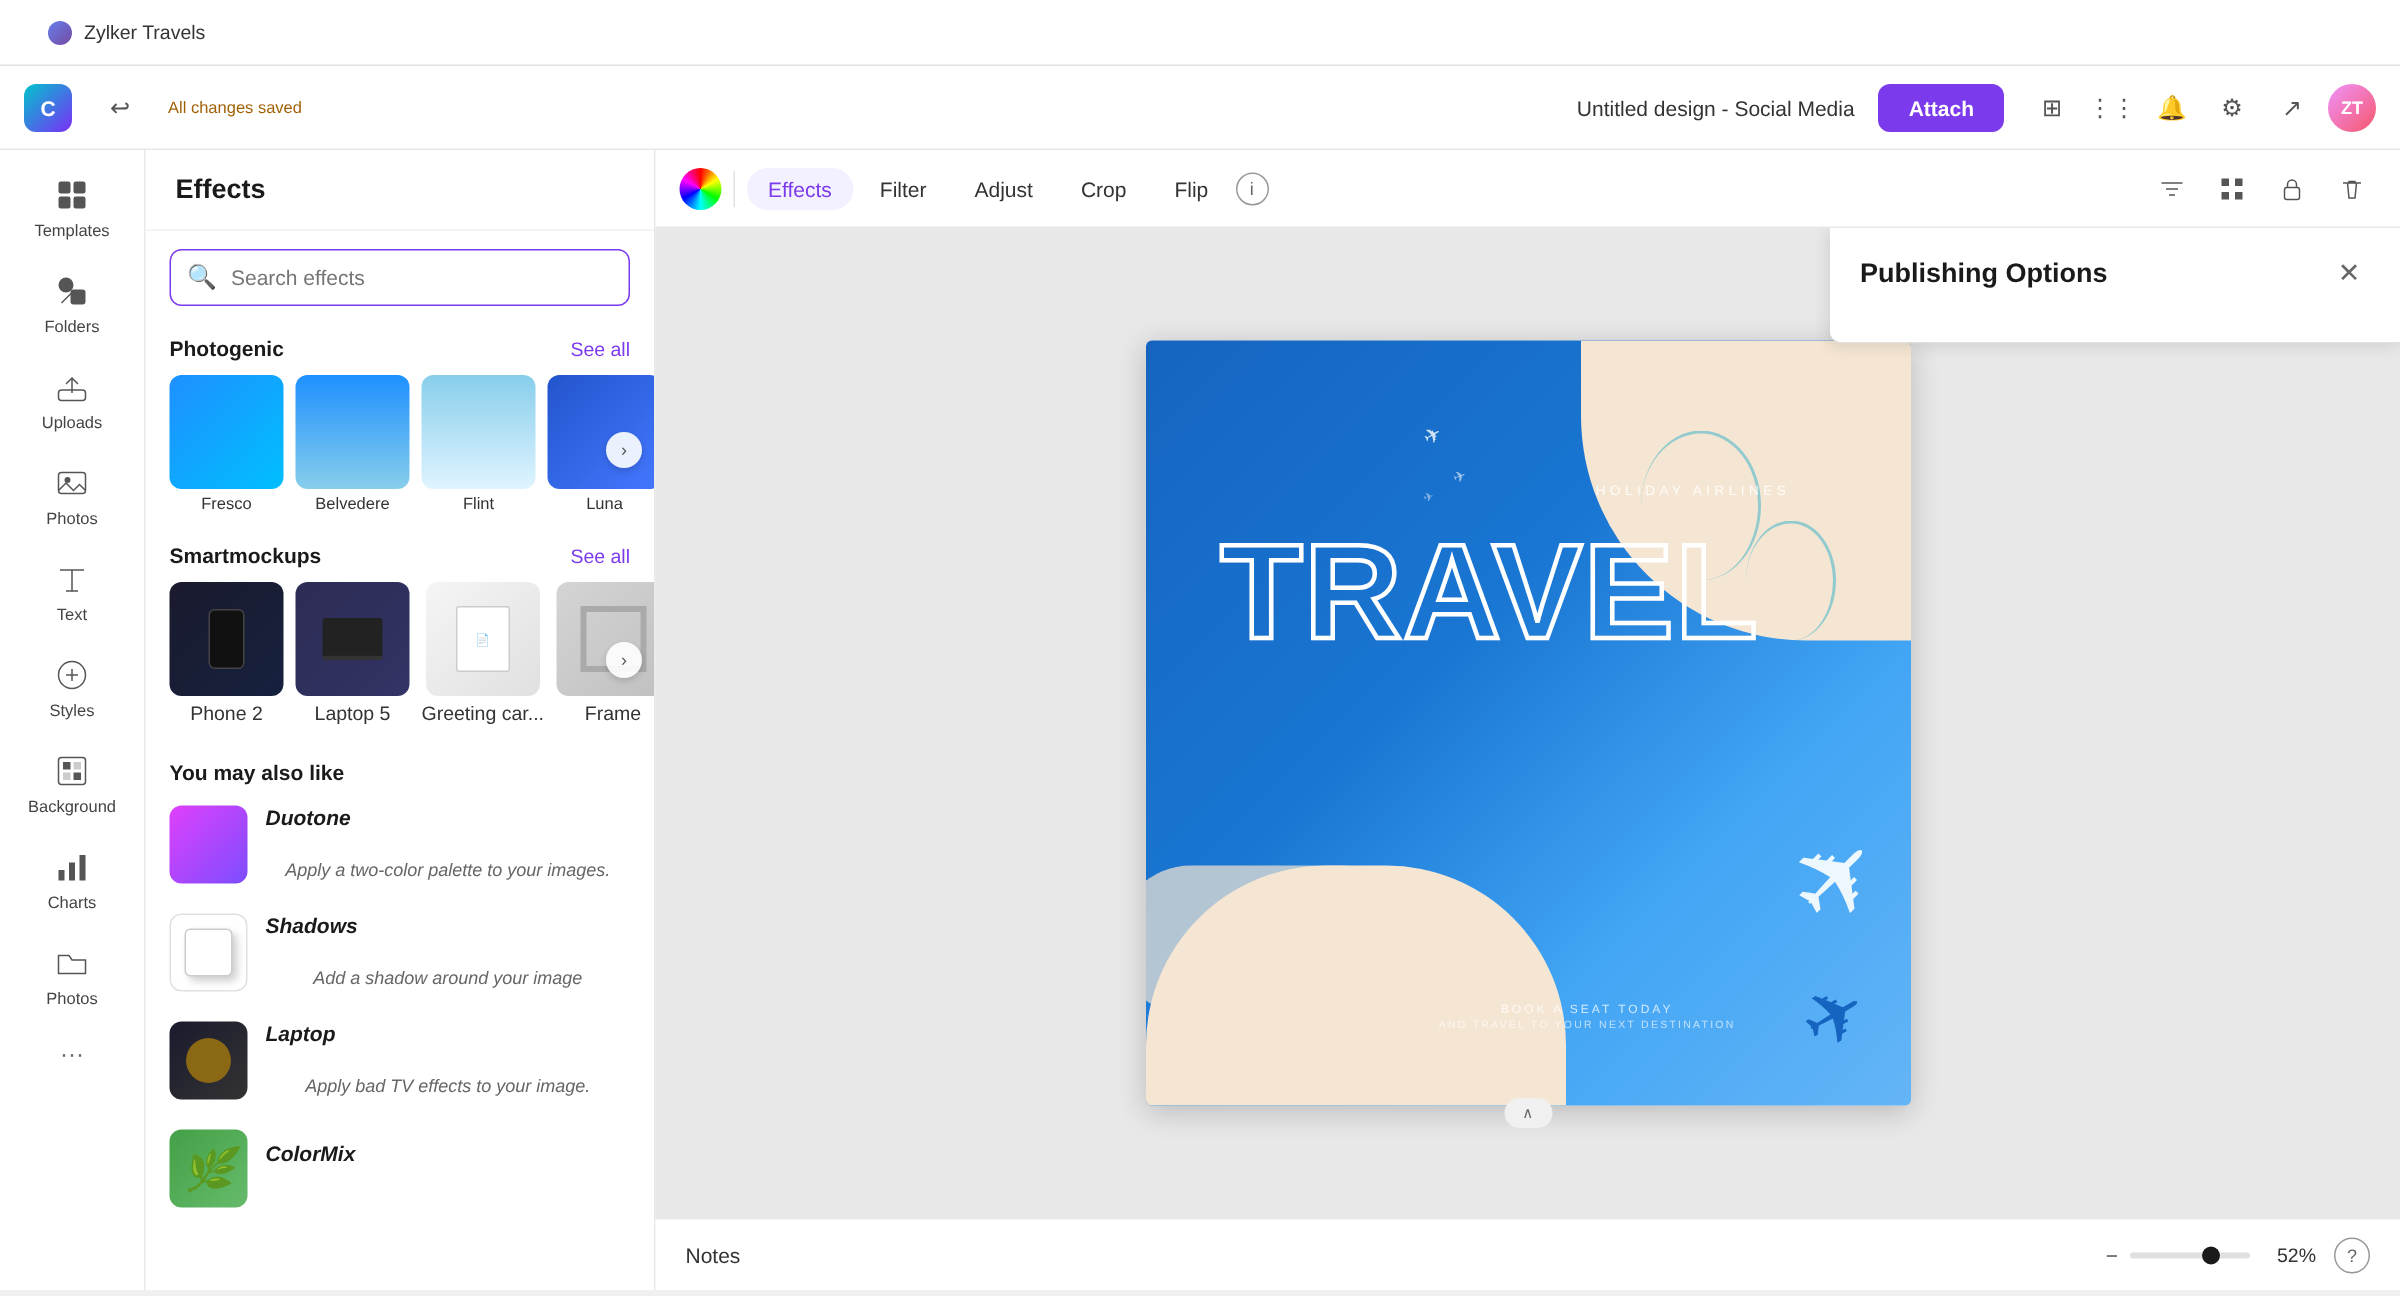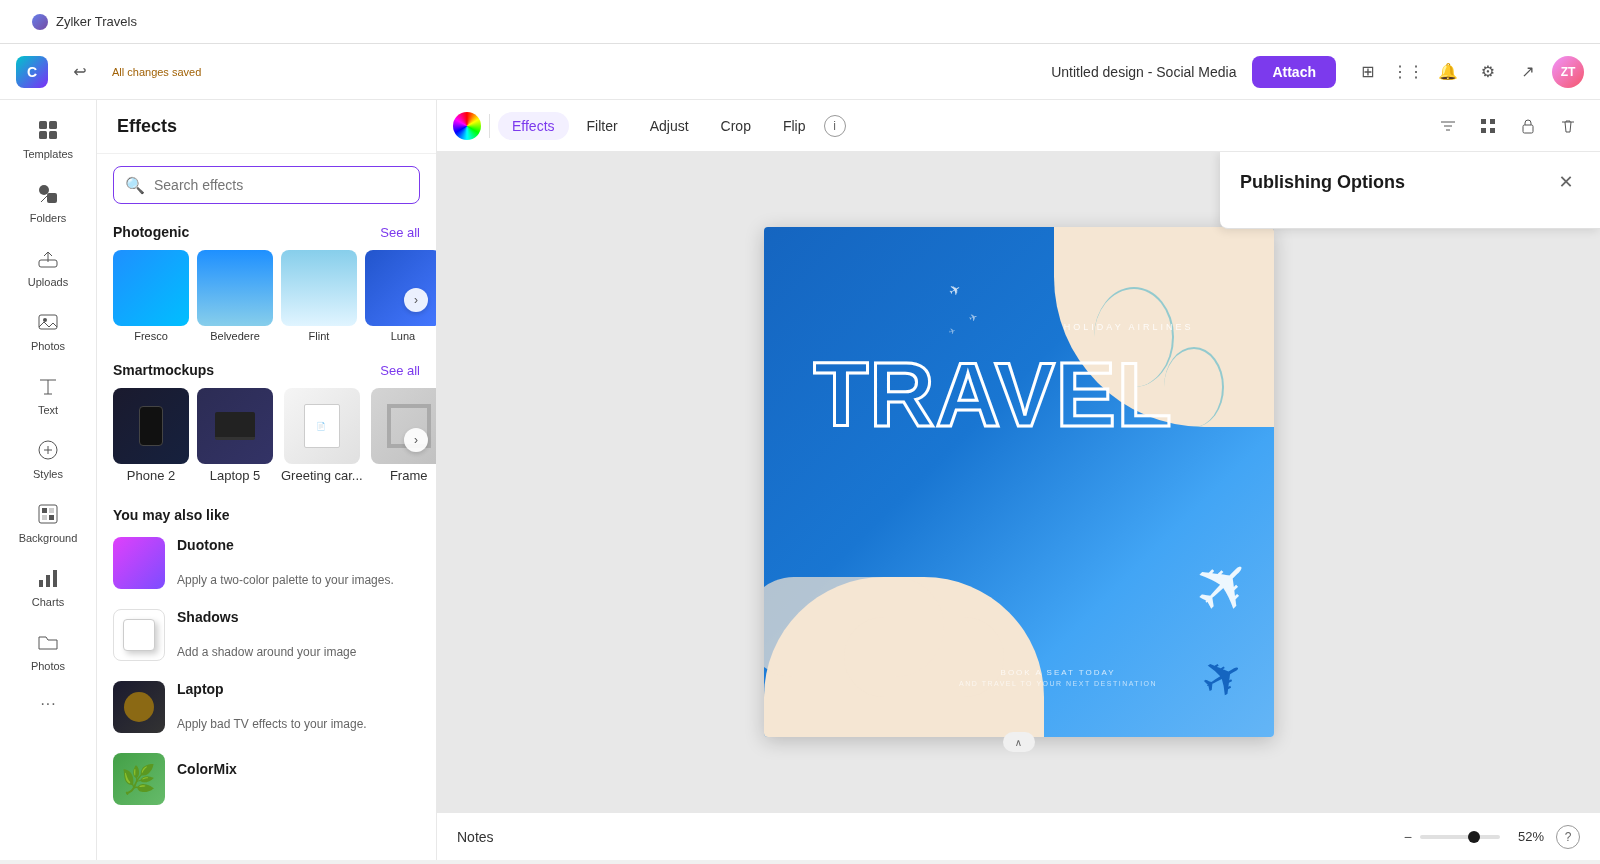--- a/index.html
+++ b/index.html
@@ -318,20 +318,21 @@
       font-size: 14px;
       font-weight: 600;
       color: #1a1a1a;
     }
     .also-like-item {
       display: flex;
       align-items: center;
       gap: 12px;
       padding: 10px 16px;
       cursor: pointer;
+      font-style: italic;
     }
     .also-like-thumbnail {
       width: 52px;
       height: 52px;
       border-radius: 8px;
       flex-shrink: 0;
       overflow: hidden;
     }
     .thumb-duotone { background: linear-gradient(135deg, #e040fb, #7c4dff); }
     .thumb-shadows { background: #fff; border: 1.5px solid #e0e0e0; display: flex; align-items: center; justify-content: center; }
@@ -341,20 +342,21 @@
     .also-like-name {
       font-size: 14px;
       font-weight: 600;
       color: #1a1a1a;
     }
     .also-like-desc {
       font-size: 12px;
       color: #666;
       margin-top: 20px;
       line-height: 1.3;
+      text-align: center;
     }
 
     
     .scroll-chevron {
       position: absolute;
       right: 8px;
       top: 50%;
       transform: translateY(-50%);
       width: 24px;
       height: 24px;

